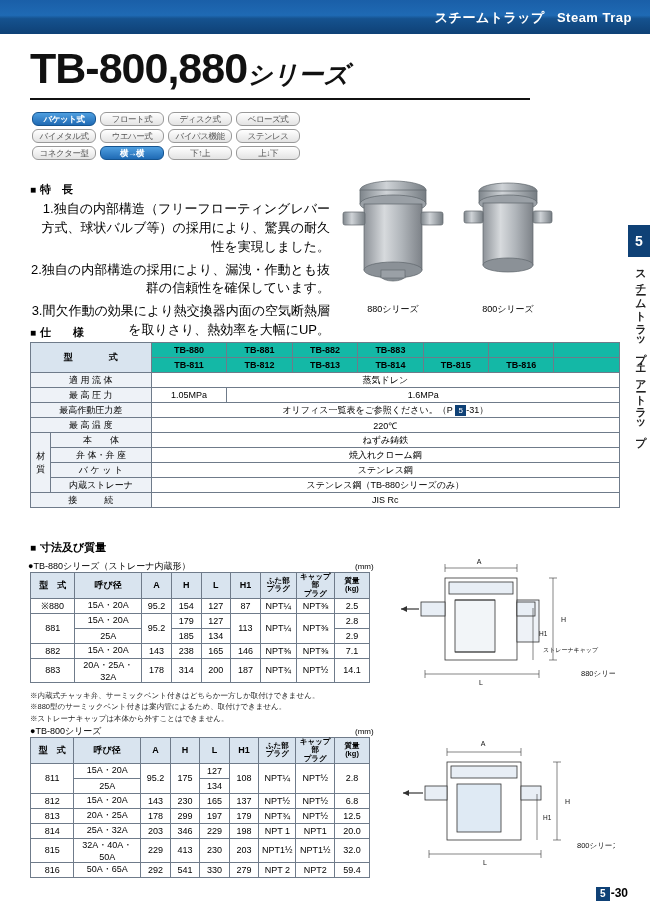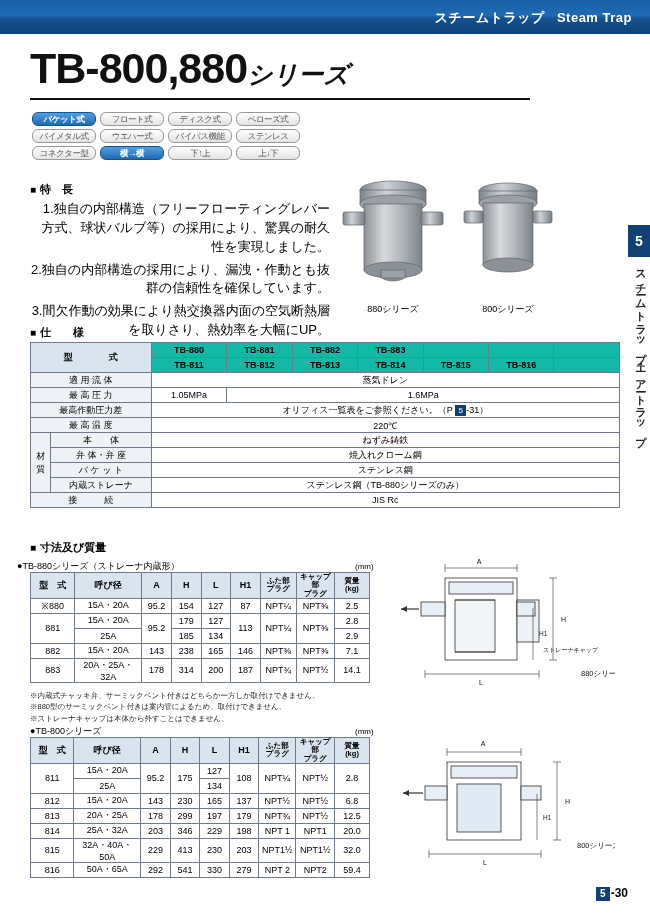--- a/index.html
+++ b/index.html
@@ -91,21 +91,21 @@
   .hdr { background:#d9e4ef; font-weight:bold; }
   .hdr2 { background:#14b8a6; font-weight:bold; }
   .lbl { background:#eef2f7; }
 
   
   #spec-table { position:absolute; left:30px; top:342px; width:590px; }
   #spec-table td { font-size:9px; }
 
   
   .dimlabel { position:absolute; font-size:9px; }
-  #dim1-label { left:17px; top:560px; }
+  #dim1-label { left:28px; top:560px; }
   #dim2-label { left:30px; top:725px; }
   .mm1 { position:absolute; left:355px; top:562px; font-size:8px; }
   .mm2 { position:absolute; left:355px; top:727px; font-size:8px; }
 
   #dim-table-1 { position:absolute; left:30px; top:572px; width:340px; }
   #dim-table-2 { position:absolute; left:30px; top:737px; width:340px; }
   #dim-table-1 td, #dim-table-2 td { font-size:9px; height:15px; }
 
   .notes { position:absolute; left:30px; top:690px; font-size:7.5px; line-height:1.5; color:#222; }
   .notes p { margin:0; }

